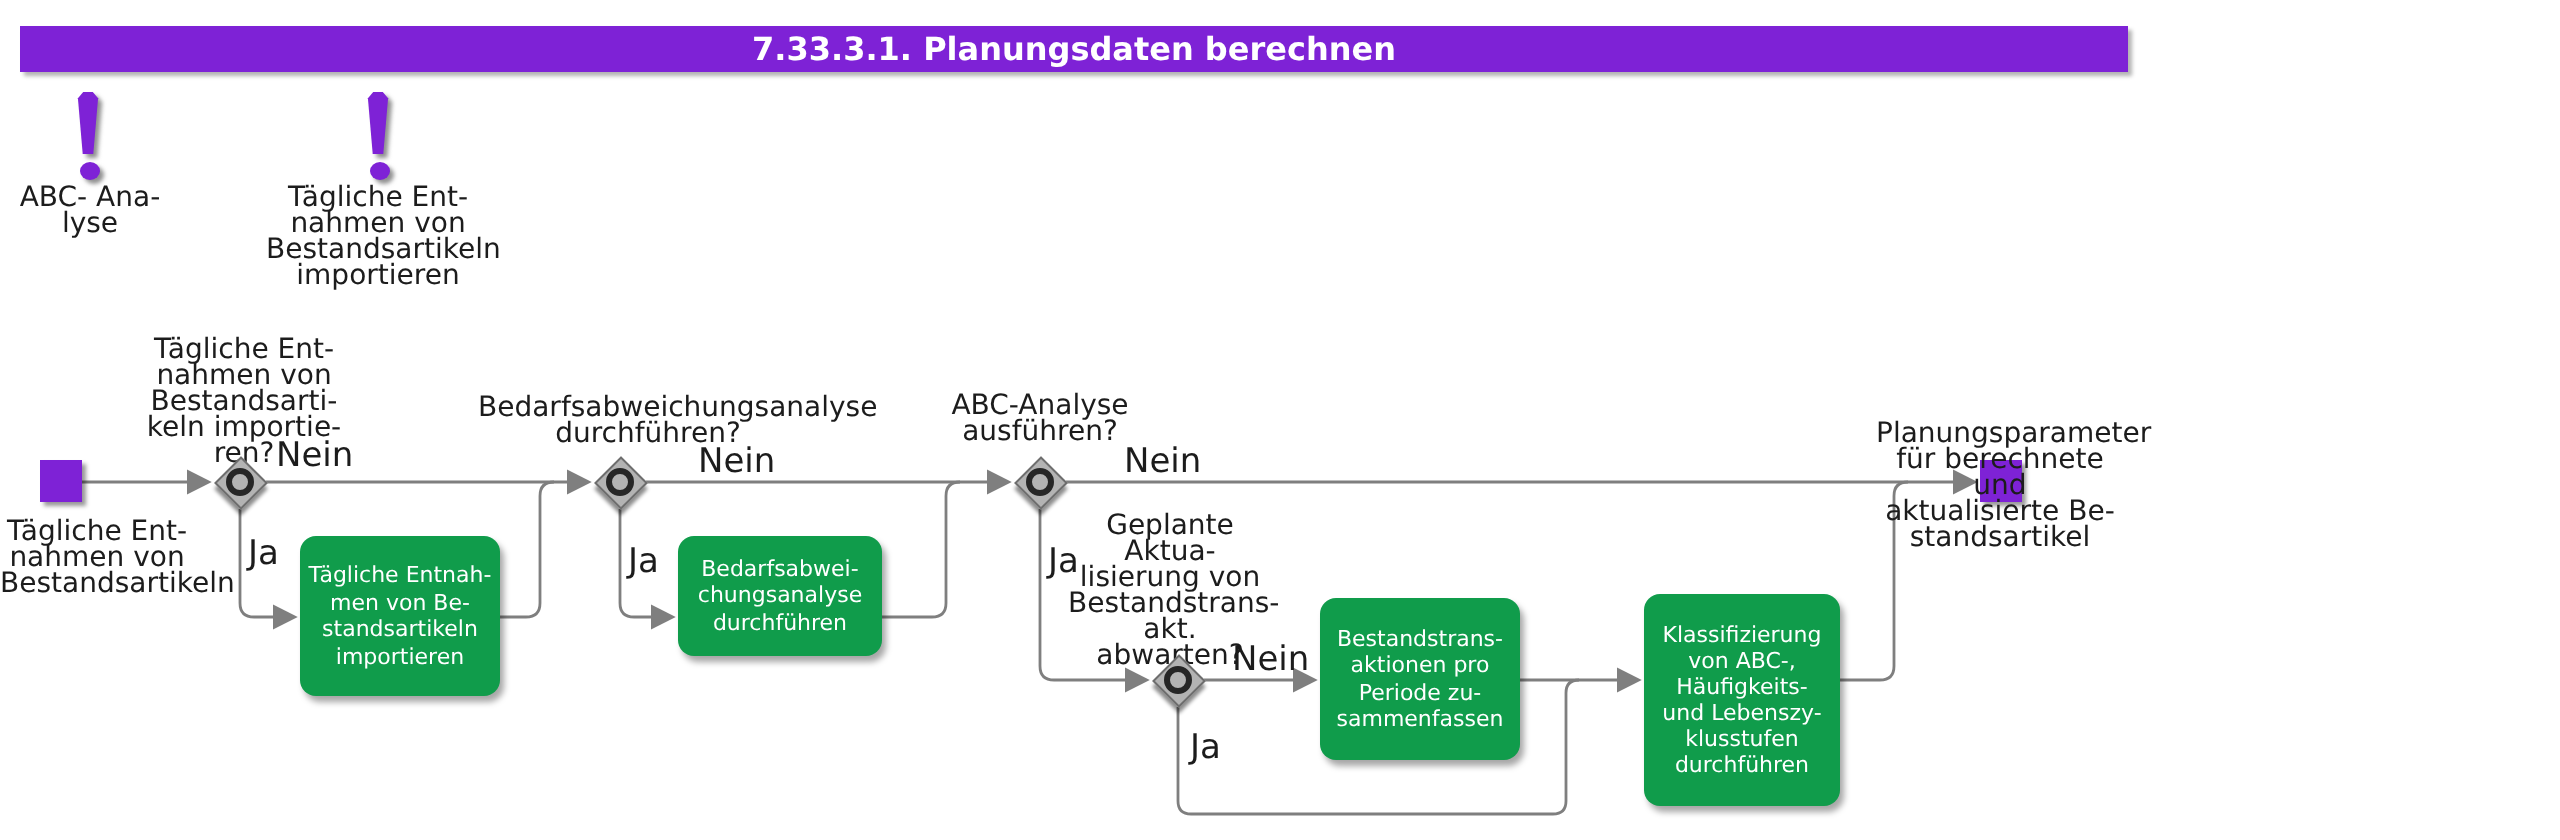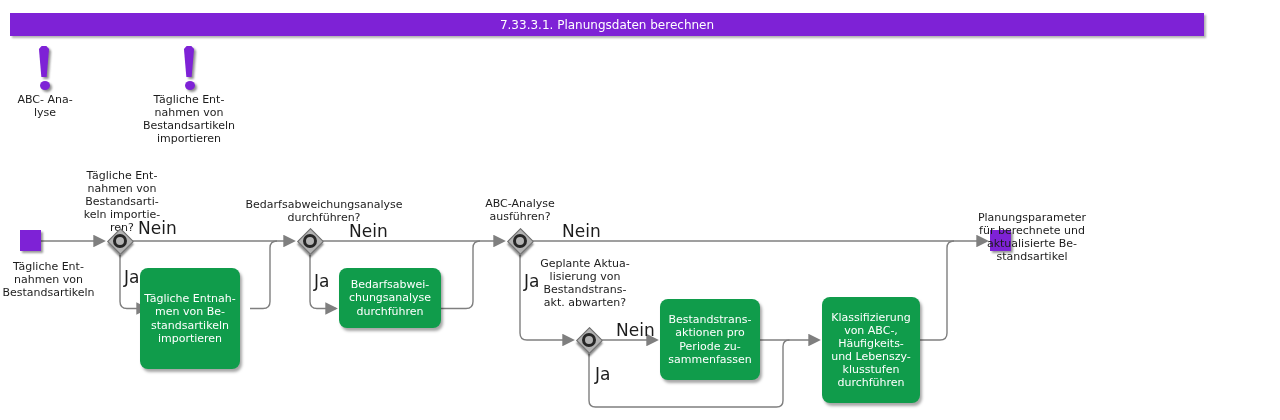--- a/index.html
+++ b/index.html
@@ -8,41 +8,41 @@
     --line:#7f7f7f;
     --text:#1c1c1c;
   }
   html,body{margin:0;padding:0;background:#fff;}
   .stage{
     position:relative;width:1280px;height:420px;background:#fff;overflow:hidden;
     font-family:"DejaVu Sans","Liberation Sans",sans-serif;color:var(--text);
   }
   .wires{position:absolute;left:0;top:0;z-index:0;}
   .hdr{
-    position:absolute;left:10px;top:13px;width:1194px;height:23px;background:var(--purple);
-    color:#fff;font-weight:normal;font-size:12px;display:flex;align-items:center;justify-content:center;
+    position:absolute;left:10px;top:13px;width:1054px;height:23px;background:var(--purple);
+    color:#fff;font-weight:bold;font-size:16px;display:flex;align-items:center;justify-content:center;
     box-shadow:2px 2px 2px rgba(0,0,0,.30);z-index:2;
   }
   .lbl{
-    position:absolute;font-size:11px;line-height:13px;text-align:center;
+    position:absolute;font-size:14px;line-height:13px;text-align:center;
     white-space:pre-line;color:var(--text);z-index:1;
   }
   .edge-lbl{position:absolute;font-size:17px;line-height:12px;color:var(--text);z-index:1;}
   .task{
     position:absolute;background:var(--green);border-radius:8px;color:#fff;
     font-size:11px;line-height:13.5px;display:flex;align-items:center;justify-content:center;
     text-align:center;white-space:pre-line;box-shadow:2px 3px 3px rgba(0,0,0,.35);z-index:2;padding:2px;
     box-sizing:border-box;
   }
   .evt{
     position:absolute;width:21px;height:21px;background:var(--purple);
     box-shadow:2px 2px 2px rgba(0,0,0,.40);z-index:2;
   }
   .evt.end{z-index:2;}
-  .lbl.over{z-index:3;margin-left:32px;}
+  .lbl.over{z-index:3;}
   .gw{position:absolute;width:36px;height:36px;z-index:2;}
   .gw .dia{
     position:absolute;left:8.5px;top:8.5px;width:19px;height:19px;background:#b3b3b3;
     border:1.6px solid #6d6d6d;transform:rotate(45deg);box-shadow:2px 2px 2px rgba(0,0,0,.45);
     box-sizing:border-box;
   }
   .gw .ring{
     position:absolute;left:50%;top:50%;width:8px;height:8px;margin:-7px 0 0 -7px;
     border:3px solid #262626;border-radius:50%;
   }
@@ -111,21 +111,21 @@
 Bestandsarti-
 keln importie-
 ren?</div>
   <div class="gw" style="left:102px;top:223px">
     <div class="dia"></div>
     <div class="ring"></div>
   </div>
   <span class="edge-lbl" style="left:138px;top:222px">Nein</span>
   <span class="edge-lbl" style="left:124px;top:271px">Ja</span>
 
-  <div class="task" style="left:140px;top:268px;width:100px;height:101px">Tägliche Entnah-
+  <div class="task" style="left:150px;top:268px;width:100px;height:80px">Tägliche Entnah-
 men von Be-
 standsartikeln
 importieren</div>
 
   <div class="lbl" style="left:239px;top:198px;width:170px">Bedarfsabweichungsanalyse
 durchführen?</div>
   <div class="gw" style="left:292px;top:223px">
     <div class="dia"></div>
     <div class="ring"></div>
   </div>

